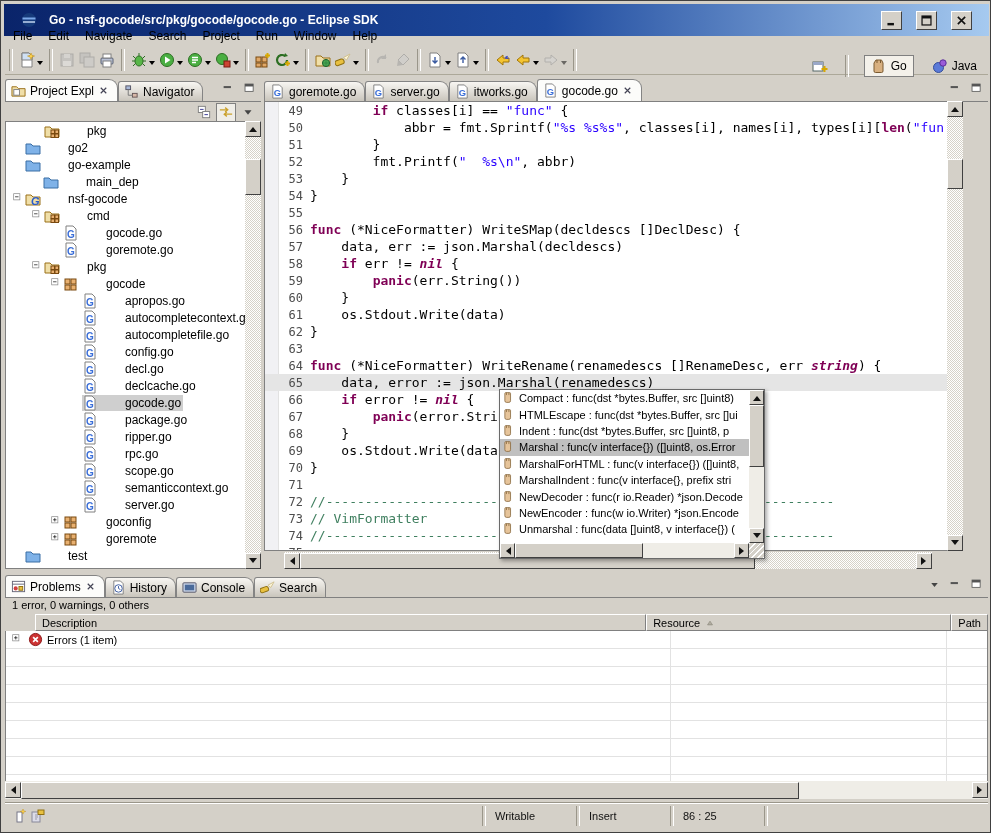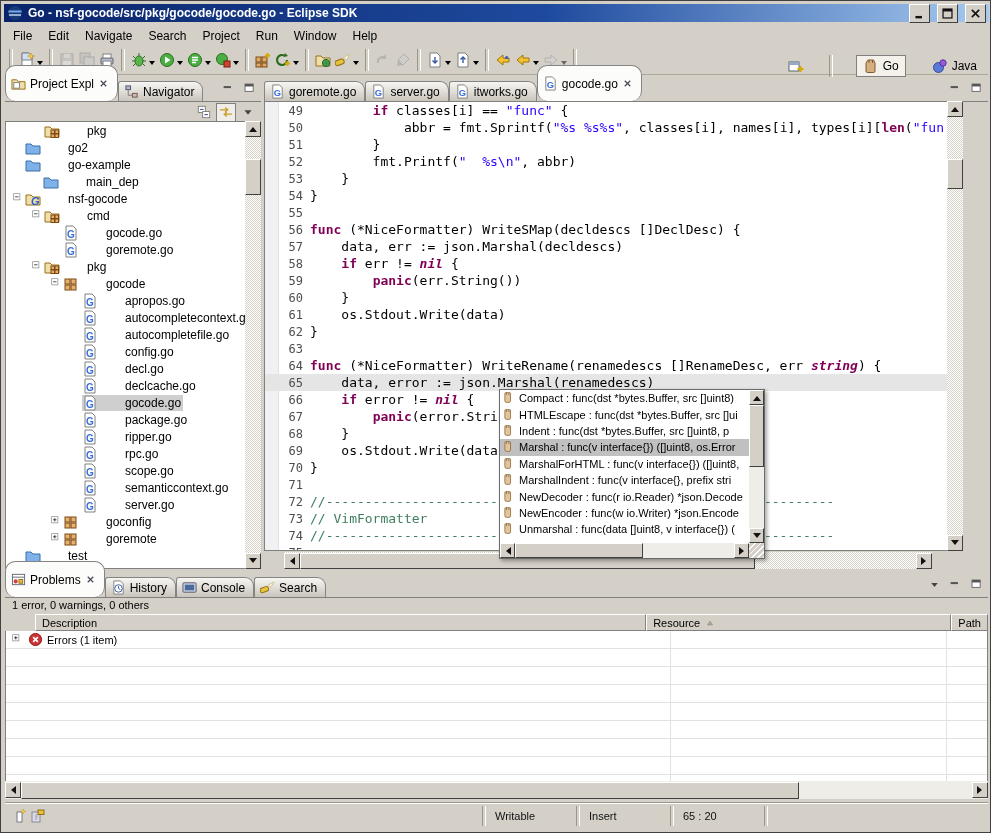--- a/index.html
+++ b/index.html
@@ -1,41 +1,41 @@
 <!DOCTYPE html>
 <html><head>
 <meta charset="utf-8">
 <style>
   html,body{margin:0;padding:0;background:#808080;font-family:"Liberation Sans",sans-serif;}
   .win{position:relative;width:991px;height:833px;background:#d4d0c8;border:1px solid #404040;box-sizing:border-box;overflow:hidden;}
   .abs{position:absolute;}
   
-  .titlebar{left:3px;top:3px;width:985px;height:18px;background:linear-gradient(90deg,#0a246a 0%,#1e4a9e 55%,#a6caf0 100%);display:flex;align-items:center;gap:5px;padding:0 3px;box-sizing:border-box;color:#fff;font-weight:bold;font-size:12px;}
+  .titlebar{left:3px;top:3px;width:985px;height:32px;background:linear-gradient(90deg,#0a246a 0%,#1e4a9e 55%,#a6caf0 100%);display:flex;align-items:center;gap:12px;padding:0 17px;box-sizing:border-box;color:#fff;font-weight:bold;font-size:12px;}
   .tb-ctrl{width:19px;height:17px;background:#d4d0c8;border:1px solid;border-color:#ffffff #404040 #404040 #ffffff;display:flex;align-items:center;justify-content:center;margin-left:2px;flex:none;}
   
   .menubar{left:4px;top:25px;width:983px;height:19px;display:flex;align-items:center;font-size:12px;color:#000;}
   .mitem{padding:2px 8px;}
   
   .toolbar{left:4px;top:44px;width:983px;height:30px;display:flex;align-items:center;border-bottom:1px solid #aca899;box-sizing:border-box;}
   .tsep{width:2px;height:22px;border-left:1px solid #9a968a;border-right:1px solid #ffffff;margin:0 4px;flex:none;}
   .tbtn{height:24px;display:flex;align-items:center;justify-content:center;padding:0 2px;flex:none;}
   .tbtn.dis{filter:grayscale(1) opacity(.5);}
   .dda{width:0;height:0;border:3px solid transparent;border-top:4px solid #000;margin:10px 0 0 2px;}
   .pspacer{flex:1;}
-  .pbar{display:flex;align-items:center;gap:19px;padding-right:4px;margin-top:13px;}
+  .pbar{display:flex;align-items:center;gap:11px;padding-right:4px;margin-top:13px;}
   .ptab{display:flex;align-items:center;gap:4px;font-size:12px;padding:2px 6px;border:1px solid transparent;}
   .ptab.active{background:#f4f1ea;border:1px solid #808080;}
   
   .panel{position:absolute;background:#d4d0c8;}
   .explorer{left:4px;top:76px;width:256px;height:492px;}
   .editor{left:263px;top:76px;width:724px;height:492px;}
   .bottom{left:4px;top:572px;width:983px;height:226px;}
   .tabrow{display:flex;height:24px;align-items:flex-end;border-bottom:1px solid #808080;position:relative;}
   .tab{display:flex;align-items:center;gap:4px;font-size:12px;padding:0 8px 0 5px;background:linear-gradient(#f8f6f2,#c9c5bc);border:1px solid #848484;border-bottom:none;border-radius:3px 9px 0 0;height:20px;box-sizing:border-box;white-space:nowrap;}
-  .tab.active{background:#fcfcfa;height:36px;border-radius:10px;}
+  .tab.active{background:#fcfcfa;height:22px;}
   .rowctrls{position:absolute;right:3px;top:3px;display:flex;gap:3px;align-items:center;}
   
   .viewbar{height:20px;display:flex;justify-content:flex-end;align-items:center;gap:3px;padding-right:4px;}
   .viewbtn{width:18px;height:17px;display:flex;align-items:center;justify-content:center;}
   .viewbtn.pressed{background:#efede7;border:1px solid #808080;}
   .treearea{position:absolute;top:44px;left:0;width:240px;bottom:0;background:#fff;border:1px solid #808080;border-right:none;overflow:hidden;box-sizing:border-box;}
   .trow{height:17px;display:flex;align-items:center;font-size:12px;white-space:nowrap;}
   .texp{width:13px;flex:none;display:flex;align-items:center;justify-content:center;}
   .tlbl{padding:0 2px;margin-left:25px;}
   .sel-wrap{display:flex;align-items:center;background:#cfcfcf;}
@@ -1104,17 +1104,17 @@
           <rect x="8" y="2" width="6" height="4.5" fill="#e8c040" stroke="#907010"></rect>
           <path d="M5 7h3M5 9h3M5 11h2" stroke="#99a"></path>
         </svg>
       </span>
       <span class="pspacer"></span>
       <span class="sgroove"></span>
       <span class="scell">Writable</span>
       <span class="sgroove"></span>
       <span class="scell">Insert</span>
       <span class="sgroove"></span>
-      <span class="scell">65 : 20</span>
+      <span class="scell">86 : 25</span>
       <span class="sgroove"></span>
       <span style="width:220px"></span>
     </div>
 </div>
 
 </body></html>

